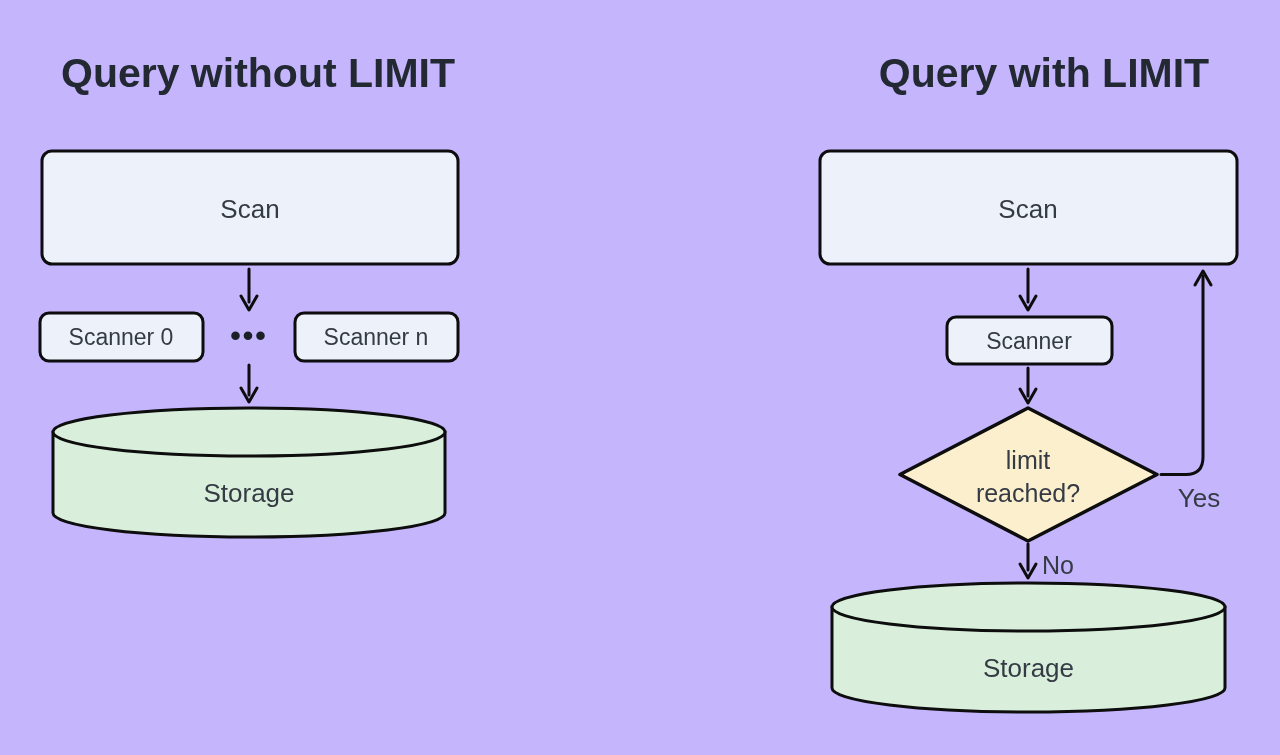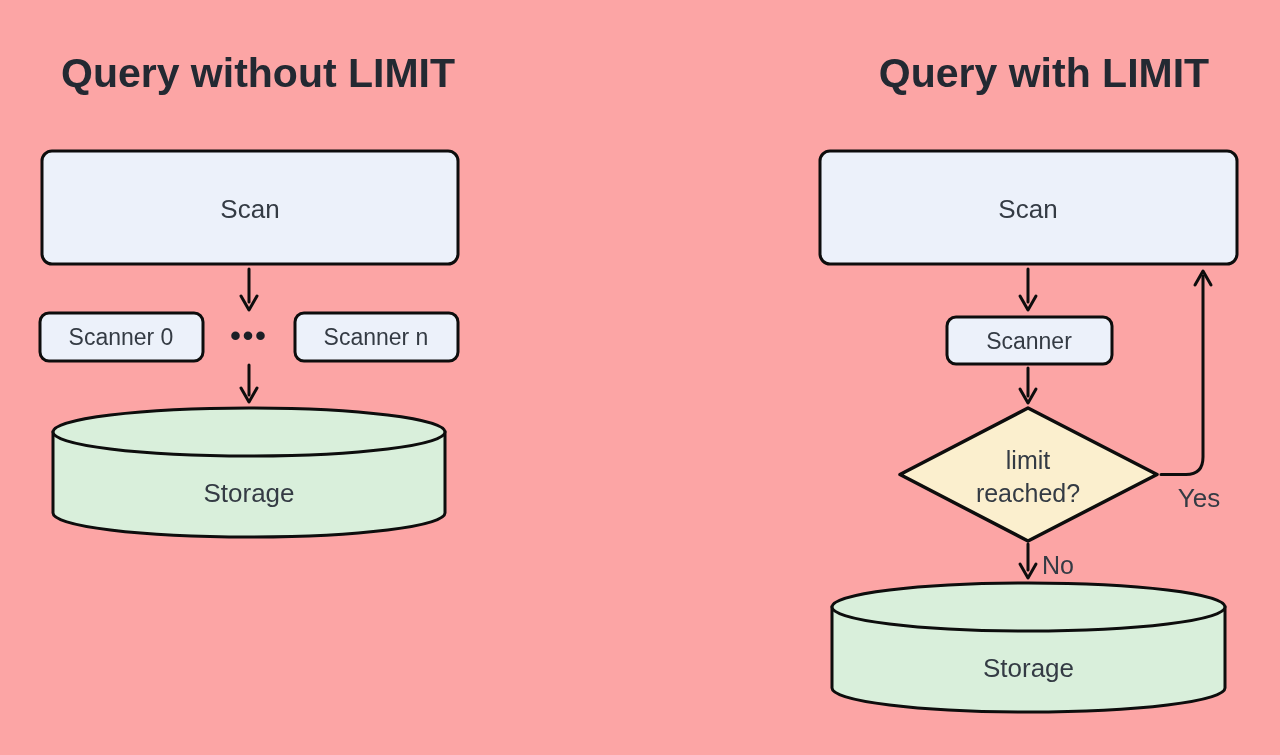--- a/index.html
+++ b/index.html
@@ -8,21 +8,21 @@
     background: #ffffff;
     width: 1280px;
     height: 755px;
     overflow: hidden;
     font-family: "Liberation Sans", sans-serif;
   }
   .canvas {
     position: relative;
     width: 1280px;
     height: 755px;
-    background: #fca5a5;
+    background: #c4b5fd;
   }
   svg { display: block; }
   .node-shape {
     stroke: #0d0d0d;
     stroke-width: 3;
   }
   .diamond-shape {
     stroke: #0d0d0d;
     stroke-width: 3.5;
     stroke-linejoin: round;

